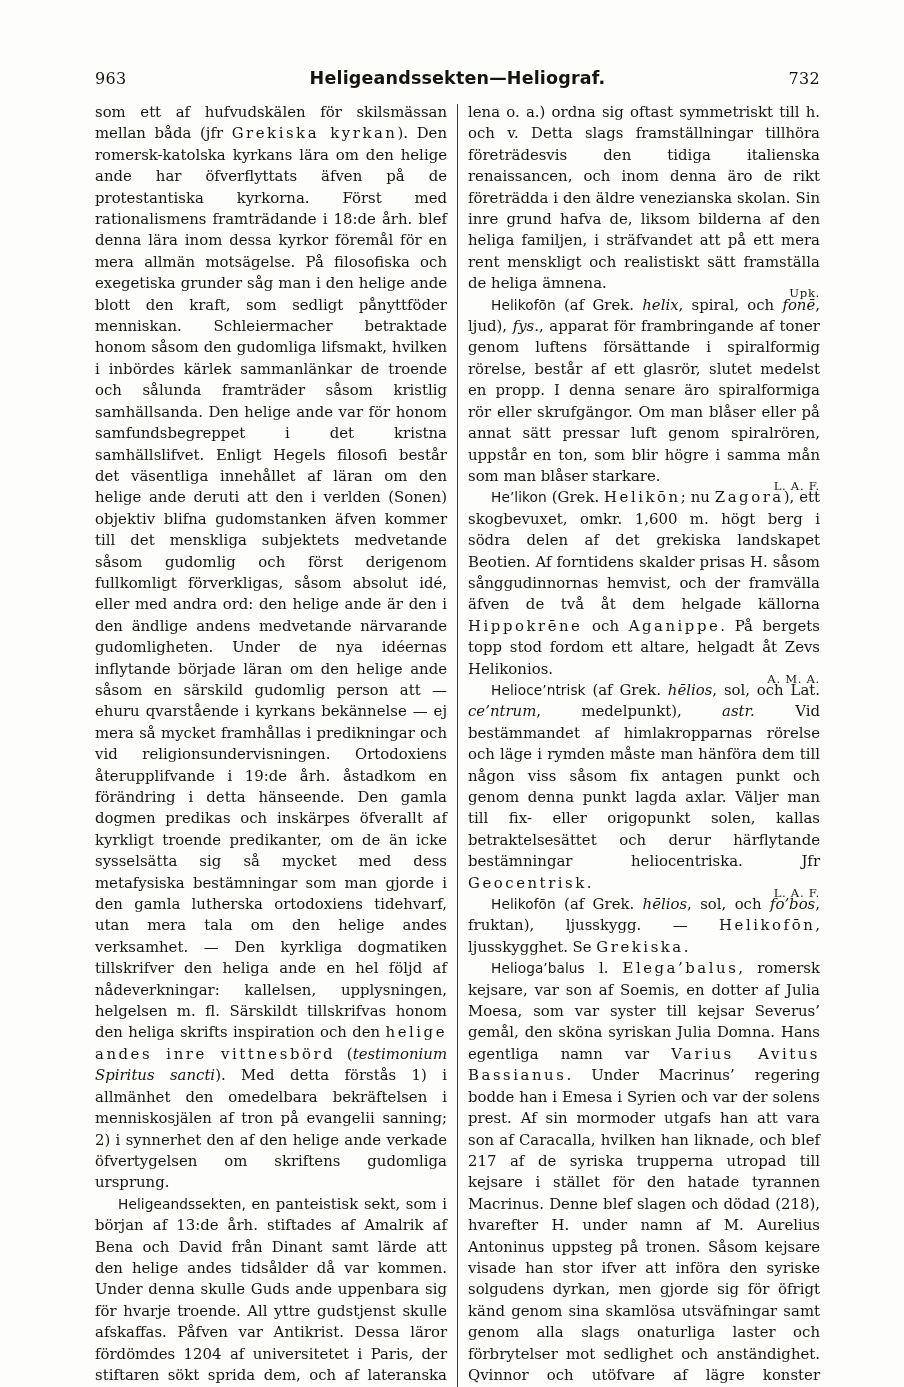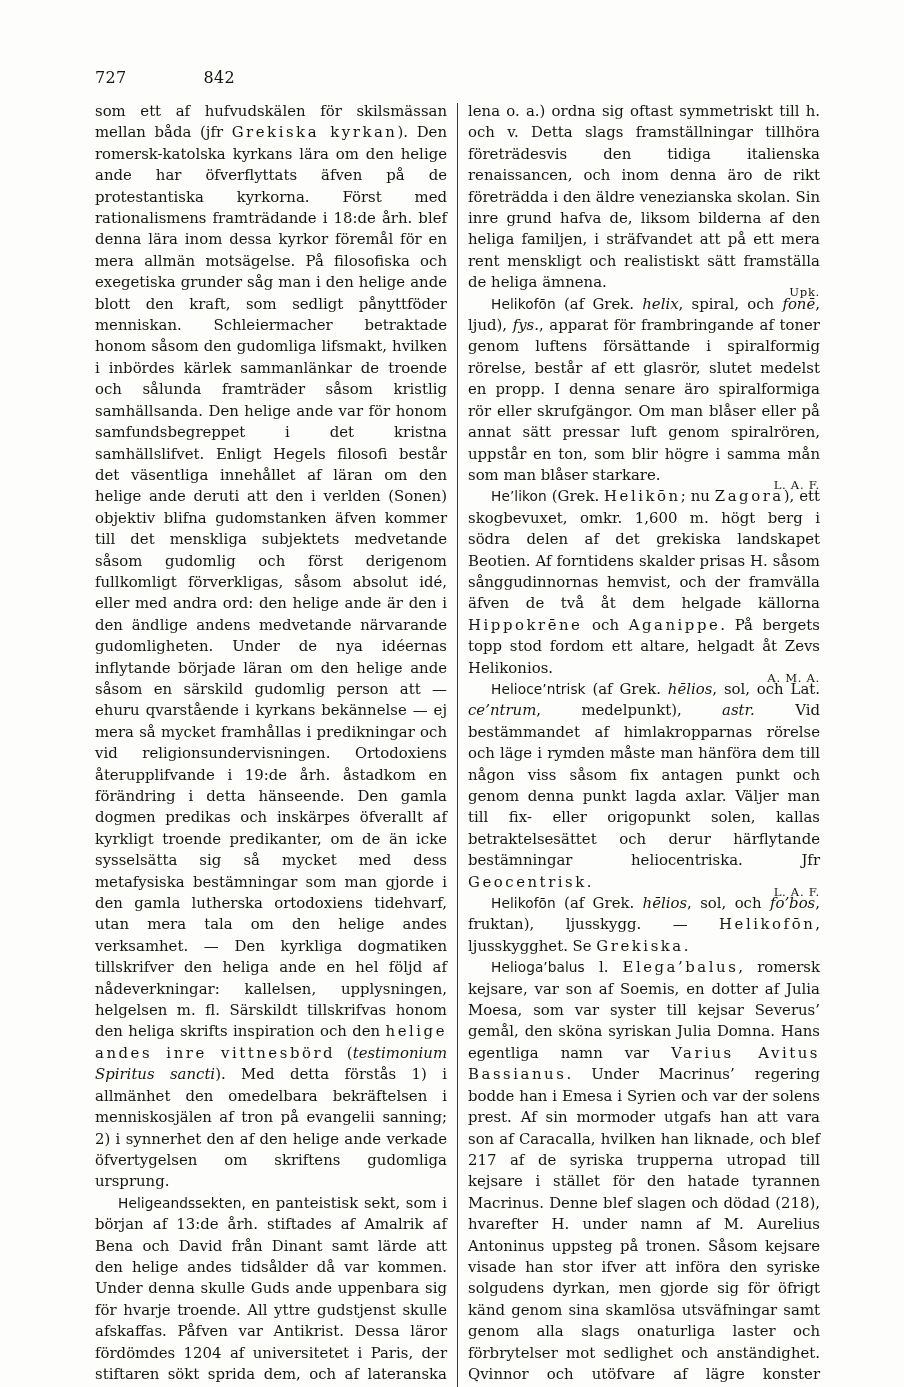--- a/index.html
+++ b/index.html
@@ -78,22 +78,23 @@
     letter-spacing: 0.06em;
     position: relative;
     top: 10px;
   }
 </style>
 </head>
 <body>
 
 <div class="page">
   <div class="running-head">
-    <div class="page-num">727</div>
-    <div class="page-num right">842</div>
+    <div class="page-num">963</div>
+    <div class="head-title">Heligeandssekten—Heliograf.</div>
+    <div class="page-num right">732</div>
   </div>
   <div class="columns">
     <div class="col">
         <p class="entry"><span class="s-n">som ett af hufvudskälen för skilsmässan mellan båda (jfr </span><span class="s-sp">Grekiska kyrkan</span><span class="s-n">). Den romersk-katolska kyrkans lära om den helige ande har öfverflyttats äfven på de protestantiska kyrkorna. Först med rationalismens framträdande i 18:de årh. blef denna lära inom dessa kyrkor föremål för en mera allmän motsägelse. På filosofiska och exegetiska grunder såg man i den helige ande blott den kraft, som sedligt pånyttföder menniskan. Schleiermacher betraktade honom såsom den gudomliga lifsmakt, hvilken i inbördes kärlek sammanlänkar de troende och sålunda framträder såsom kristlig samhällsanda. Den helige ande var för honom samfundsbegreppet i det kristna samhällslifvet. Enligt Hegels filosofi består det väsentliga innehållet af läran om den helige ande deruti att den i verlden (Sonen) objektiv blifna gudomstanken äfven kommer till det menskliga subjektets medvetande såsom gudomlig och först derigenom fullkomligt förverkligas, såsom absolut idé, eller med andra ord: den helige ande är den i den ändlige andens medvetande närvarande gudomligheten. Under de nya idéernas inflytande började läran om den helige ande såsom en särskild gudomlig person att — ehuru qvarstående i kyrkans bekännelse — ej mera så mycket framhållas i predikningar och vid religionsundervisningen. Ortodoxiens återupplifvande i 19:de årh. åstadkom en förändring i detta hänseende. Den gamla dogmen predikas och inskärpes öfverallt af kyrkligt troende predikanter, om de än icke sysselsätta sig så mycket med dess metafysiska bestämningar som man gjorde i den gamla lutherska ortodoxiens tidehvarf, utan mera tala om den helige andes verksamhet. — Den kyrkliga dogmatiken tillskrifver den heliga ande en hel följd af nådeverkningar: kallelsen, upplysningen, helgelsen m. fl. Särskildt tillskrifvas honom den heliga skrifts inspiration och den </span><span class="s-sp">helige andes inre vittnesbörd</span><span class="s-n"> (</span><span class="s-i">testimonium Spiritus sancti</span><span class="s-n">). Med detta förstås 1) i allmänhet den omedelbara bekräftelsen i menniskosjälen af tron på evangelii sanning; 2) i synnerhet den af den helige ande verkade öfvertygelsen om skriftens gudomliga ursprung.</span></p>
         <p class="entry indent"><span class="s-b">Heligeandssekten,</span><span class="s-n"> en panteistisk sekt, som i början af 13:de årh. stiftades af Amalrik af Bena och David från Dinant samt lärde att den helige andes tidsålder då var kommen. Under denna skulle Guds ande uppenbara sig för hvarje troende. All yttre gudstjenst skulle afskaffas. Påfven var Antikrist. Dessa läror fördömdes 1204 af universitetet i Paris, der stiftaren sökt sprida dem, och af lateranska synoden 1215.</span></p>
       </div>
     <div class="col-divider"></div>
     <div class="col">
         <p class="entry"><span class="s-n">lena o. a.) ordna sig oftast symmetriskt till h. och v. Detta slags framställningar tillhöra företrädesvis den tidiga italienska renaissancen, och inom denna äro de rikt företrädda i den äldre venezianska skolan. Sin inre grund hafva de, liksom bilderna af den heliga familjen, i sträfvandet att på ett mera rent menskligt och realistiskt sätt framställa de heliga ämnena.</span><span class="sig">Upk.</span></p>
         <p class="entry indent"><span class="s-b">Helikofōn</span><span class="s-n"> (af Grek. </span><span class="s-i">helix</span><span class="s-n">, spiral, och </span><span class="s-i">fonē</span><span class="s-n">, ljud), </span><span class="s-i">fys.</span><span class="s-n">, apparat för frambringande af toner genom luftens försättande i spiralformig rörelse, består af ett glasrör, slutet medelst en propp. I denna senare äro spiralformiga rör eller skrufgängor. Om man blåser eller på annat sätt pressar luft genom spiralrören, uppstår en ton, som blir högre i samma mån som man blåser starkare.</span><span class="sig">L. A. F.</span></p>

